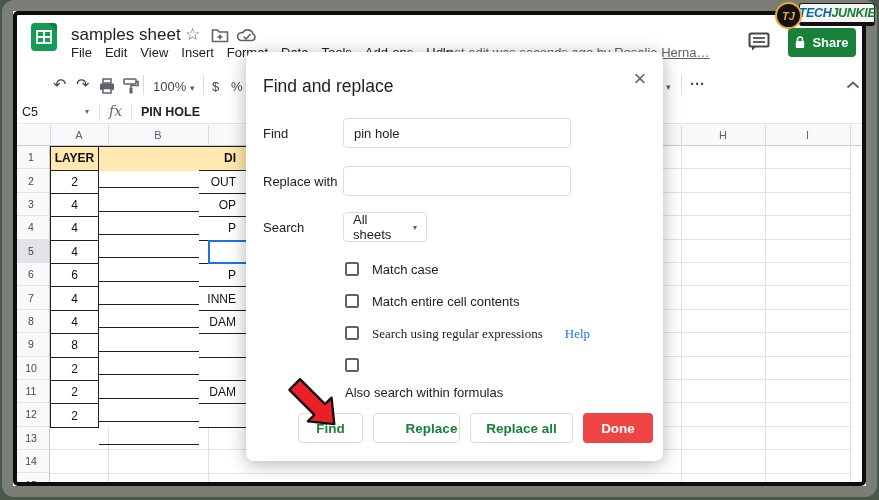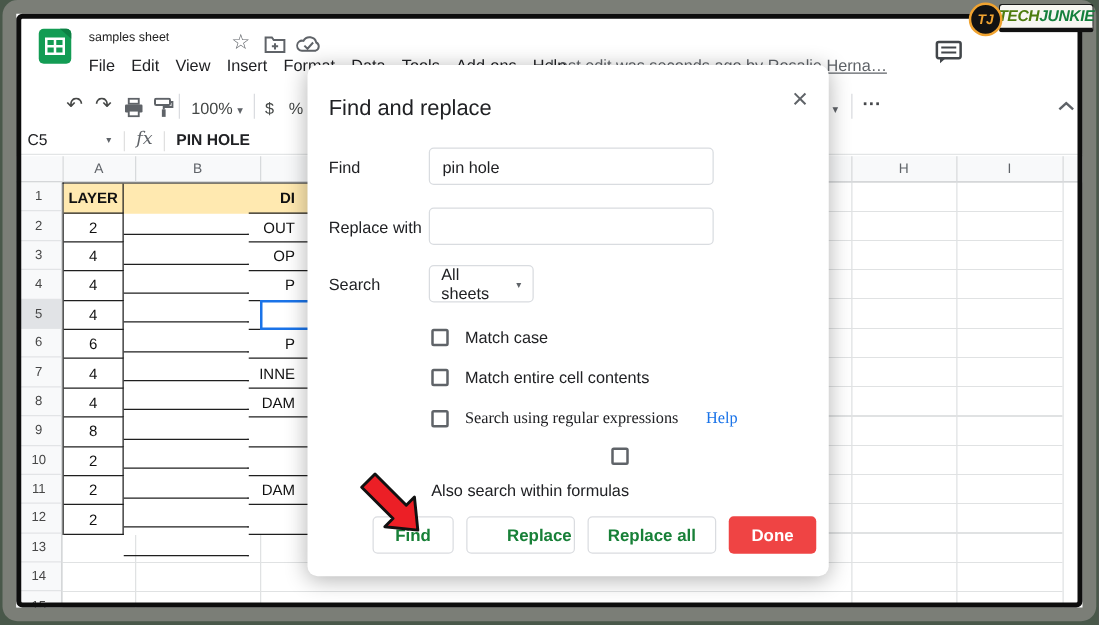--- a/index.html
+++ b/index.html
@@ -8,21 +8,21 @@
           background:#49584a; font-family:"Liberation Sans","DejaVu Sans",sans-serif; }
   .frame { position:absolute; left:2px; top:0; right:2px; bottom:3px;
            background:#7b7e77; border-radius:12px; }
   .window { position:absolute; left:13px; top:11px; width:853px; height:475px;
             background:#fff; overflow:hidden; }
   .window-border { position:absolute; left:13px; top:11px; width:853px; height:475px;
             border:4px solid #0d0d0d; border-radius:5px; pointer-events:none; z-index:40; }
   .abs { position:absolute; }
 
   
-  .doc-title { font-size:10px; color:#1f1f1f; }
+  .doc-title { font-size:17px; color:#1f1f1f; }
   .title-ico { color:#5f6368; }
   .share-btn { display:flex; align-items:center; gap:7px; justify-content:center;
                width:68px; height:29px; background:#188038; color:#fff; border-radius:4px;
                font-size:13px; font-weight:bold; }
 
   
   .menubar { display:flex; gap:13px; font-size:13px; color:#202124; white-space:nowrap; }
   .last-edit { font-size:13px; color:#5f6368; text-decoration:underline; white-space:nowrap; }
 
   
@@ -71,21 +71,21 @@
   .dlg-title { position:absolute; left:17px; top:24px; font-size:17.5px; color:#202124; }
   .dlg-close { position:absolute; left:382px; top:14px; font-size:22px; color:#5f6368;
                width:24px; text-align:center; }
   .dlg-label { position:absolute; left:17px; font-size:13px; color:#202124; }
   .dlg-input { position:absolute; left:97px; width:228px; height:30px;
                border:1px solid #d9dce0; border-radius:4px; padding:0 10px;
                font-size:13px; color:#202124; font-family:inherit; outline:none; background:#fff; }
   .dlg-select { position:absolute; left:97px; top:160px; width:84px; height:30px;
                 border:1px solid #d9dce0; border-radius:4px; display:flex; align-items:center;
                 gap:7px; padding:0 9px; font-size:13px; color:#202124; background:#fff; }
-  .cb-row { position:absolute; left:99px; display:flex; align-items:flex-end; gap:13px; }
+  .cb-row { position:absolute; left:99px; display:flex; align-items:flex-start; gap:13px; }
   .cb-box { width:14px; height:14px; border:2px solid #5f6368; border-radius:2px; background:#fff; }
   .cb-label { font-size:13px; color:#202124; white-space:nowrap; }
   .help-link { font-size:13px; color:#1a73e8; margin-left:9px; }
   .dlg-btn { position:absolute; top:361px; height:30px; border-radius:4px; display:flex;
              align-items:center; justify-content:center; font-size:13.5px; font-weight:bold; }
   .dlg-btn.outline { background:#fff; border:1px solid #dadce0; color:#188038; }
   .dlg-btn.filled { background:#ef4444; color:#fff; }
 
   
   .arrow-anno { left:269px; top:351px; z-index:60; }
@@ -94,21 +94,21 @@
   .brand { z-index:70; }
   .brand-circle { position:absolute; left:775px; top:2px; width:27px; height:27px;
                   border-radius:50%; background:#121212; border:2px solid #f0a330;
                   display:flex; align-items:center; justify-content:center; z-index:72;
                   color:#f0a330; font-weight:bold; font-style:italic; font-size:11px; }
   .brand-badge { position:absolute; left:799px; top:3px; width:76px; height:23px;
                  background:#f7f6f2; border:1px solid #1a1a1a; border-bottom:4px solid #111;
                  border-radius:3px; display:flex; align-items:center; justify-content:center;
                  font-size:12.5px; font-weight:bold; font-style:italic; letter-spacing:-0.3px;
                  z-index:71; white-space:nowrap; }
-  .brand-tech { color:#4d7c0f; } .brand-junkie { color:#15803d; }
+  .brand-tech { color:#0369a1; } .brand-junkie { color:#15803d; }
 </style>
 </head>
 <body>
 
 <div class="page">
   <div class="frame"></div>
 
   <div class="window">
 
     <svg class="abs" style="left:17px; top:11px;" width="28" height="30" viewBox="0 0 28 30">
@@ -130,20 +130,27 @@
       <polyline points="6.5,8.5 9,11 13.5,6" fill="none" stroke="#5f6368" stroke-width="1.6"></polyline>
     </svg>
 
     <svg class="abs" style="left:735px; top:21px;" width="23" height="20" viewBox="0 0 23 20">
       <rect x="1.5" y="1.5" width="19" height="13" rx="1.5" fill="none" stroke="#42464a" stroke-width="2"></rect>
       <path d="M4 14.5 v4 l4.5 -4" fill="#42464a"></path>
       <line x1="5" y1="6" x2="17" y2="6" stroke="#42464a" stroke-width="1.7"></line>
       <line x1="5" y1="10" x2="17" y2="10" stroke="#42464a" stroke-width="1.7"></line>
     </svg>
 
+    <div class="abs share-btn" style="left:775px; top:17px;">
+      <svg width="10" height="13" viewBox="0 0 10 13">
+        <rect x="0.8" y="5" width="8.4" height="7" rx="1" fill="#fff"></rect>
+        <path d="M2.5 5 v-1.5 a2.5 2.5 0 0 1 5 0 V5" fill="none" stroke="#fff" stroke-width="1.5"></path>
+      </svg>
+      <span>Share</span>
+    </div>
 
     <div class="abs menubar" style="left:58px; top:34px;" id="menubar">
         <span>File</span>
         <span>Edit</span>
         <span>View</span>
         <span>Insert</span>
         <span>Format</span>
         <span>Data</span>
         <span>Tools</span>
         <span>Add-ons</span>

